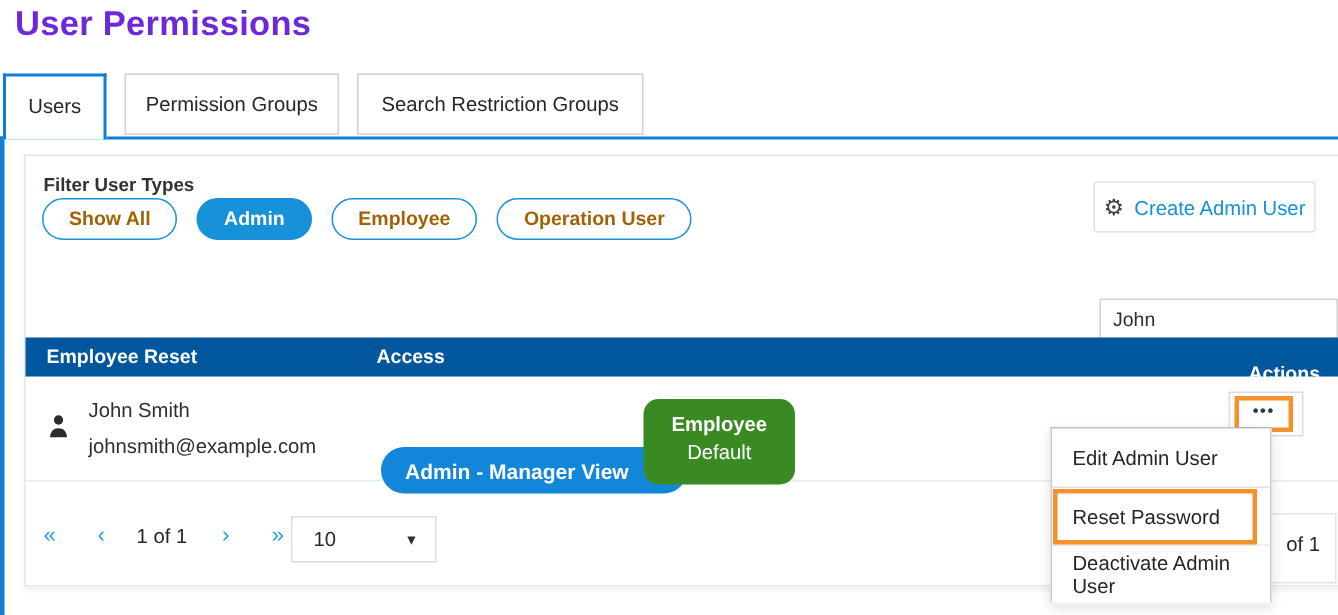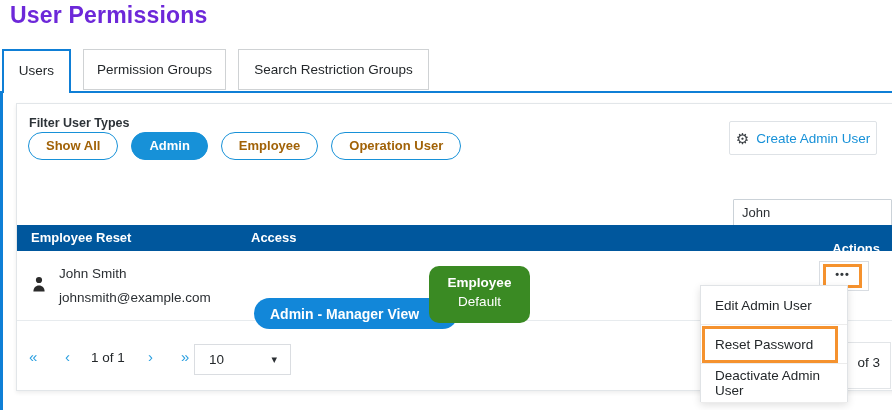--- a/index.html
+++ b/index.html
@@ -144,21 +144,21 @@
     <span class="pg-text">1 of 1</span>
     <span class="pg-chev pg-next">›</span>
     <span class="pg-chev pg-last">»</span>
 
     <div class="page-size">
       <span class="val">10</span>
       <span class="arrow">▾</span>
     </div>
 
     <div class="range-box">
-      <span class="rt">of 3</span>
+      <span class="rt">of 1</span>
     </div>
 
   </div>
 
   <div class="menu">
     <div class="menu-item">Edit Admin User</div>
     <div class="menu-item">Reset Password</div>
     <div class="menu-item">Deactivate Admin User</div>
     <div class="reset-annotation"></div>
   </div>

